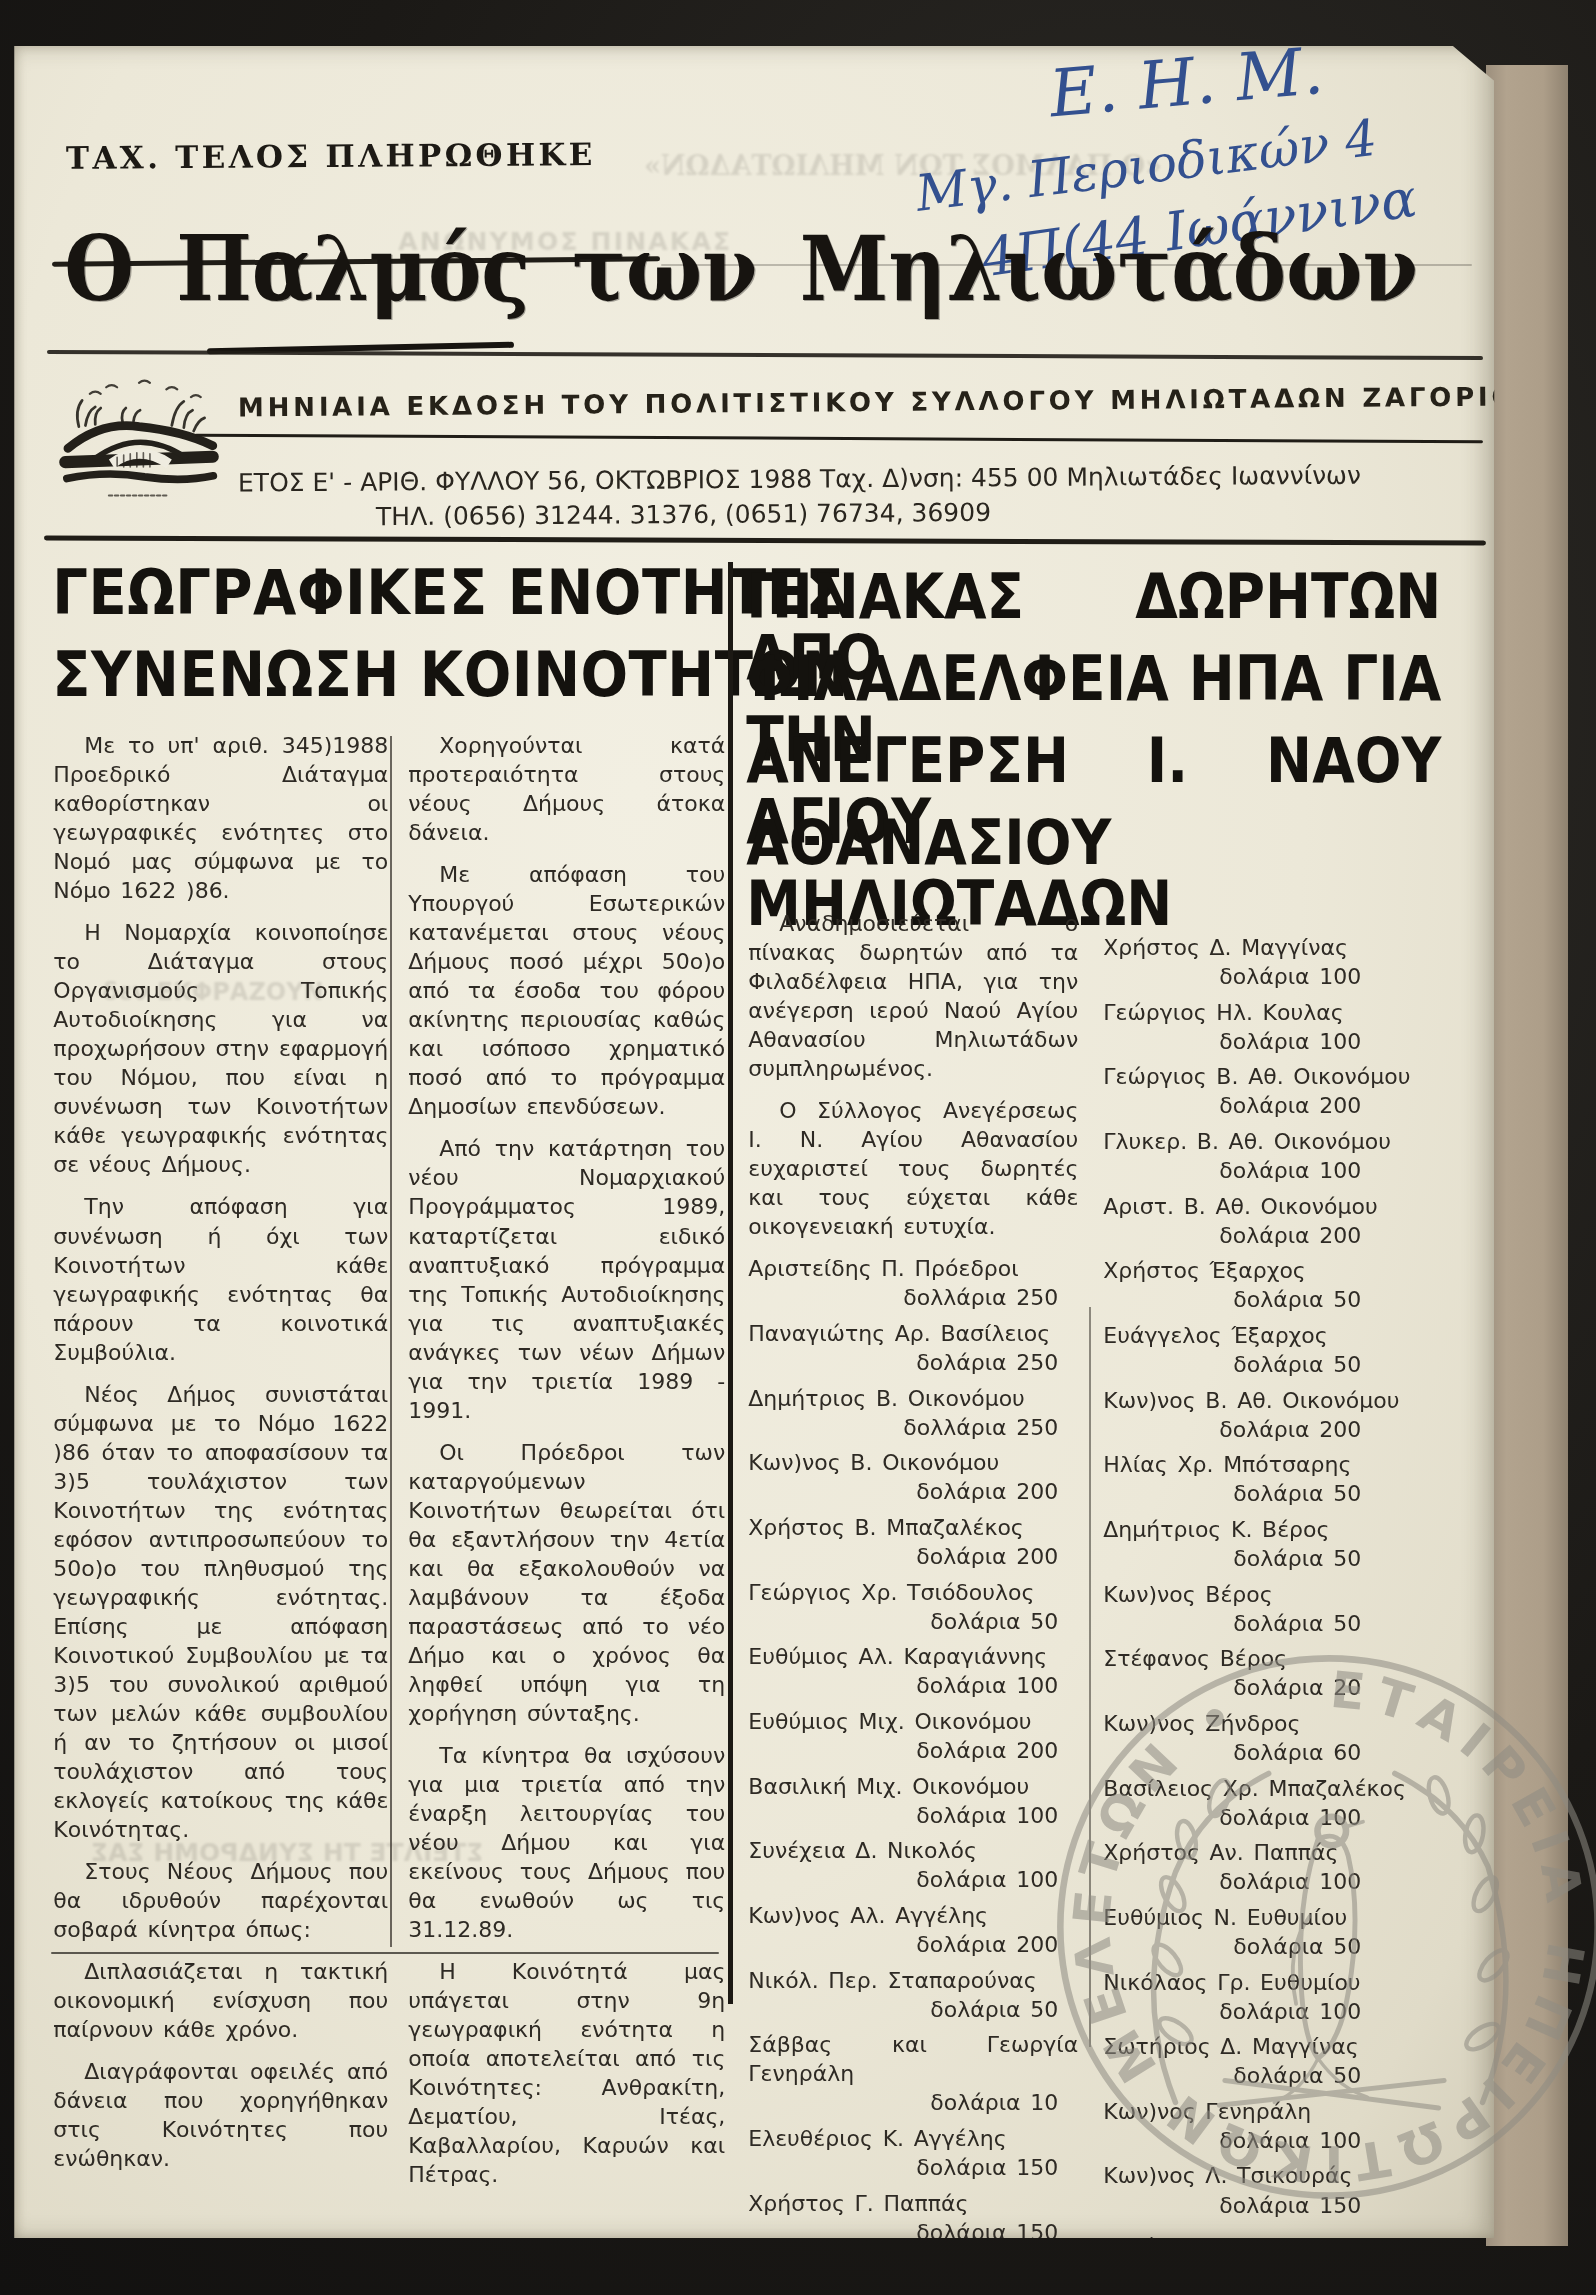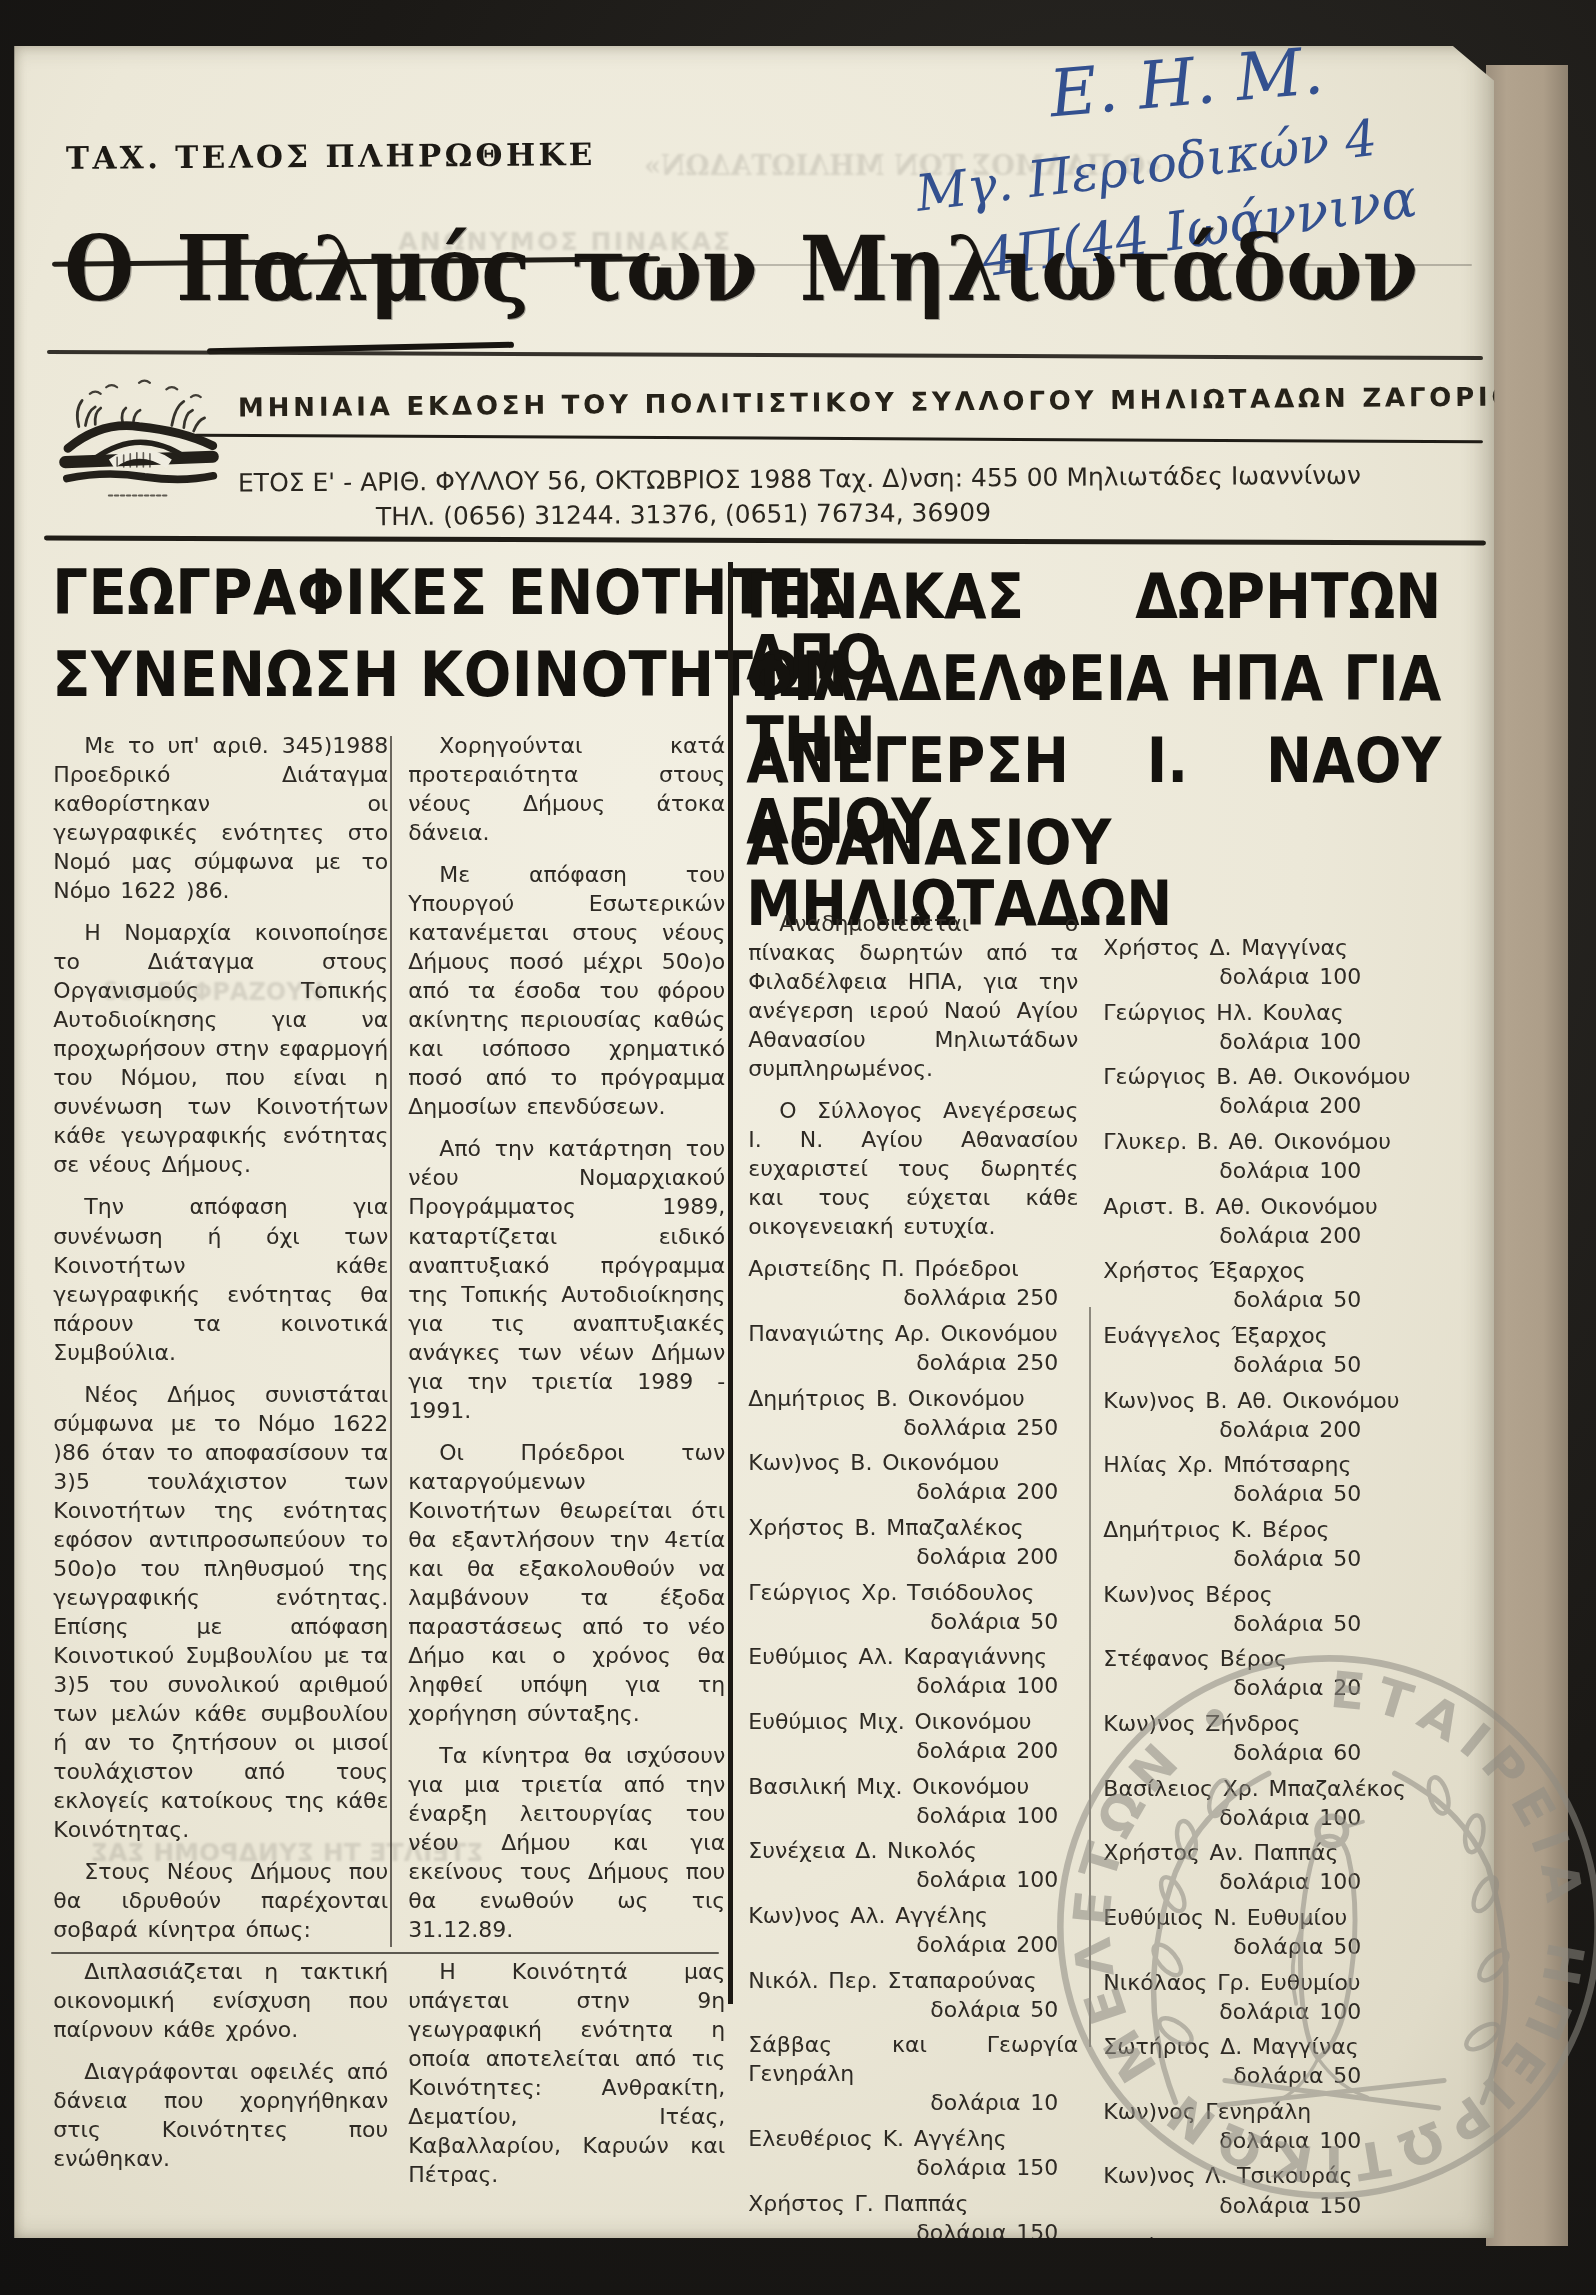--- a/index.html
+++ b/index.html
@@ -173,21 +173,21 @@
           <p class="para" data-interactable="false">Ο Σύλλογος Ανεγέρσεως Ι. Ν. Αγίου Αθανασίου ευχαριστεί τους δωρητές και τους εύχεται κάθε οικογενειακή ευτυχία.</p>
         </div>
       <div data-interactable="false">
 
           <div class="donor" data-interactable="false">
             <div class="donor-name" data-interactable="false">Αριστείδης Π. Πρόεδροι</div>
             <div class="donor-amt" data-interactable="false">δολλάρια 250</div>
           </div>
 
           <div class="donor" data-interactable="false">
-            <div class="donor-name" data-interactable="false">Παναγιώτης Αρ. Οικονόμου</div>
+            <div class="donor-name" data-interactable="false">Παναγιώτης Αρ. Βασίλειος</div>
             <div class="donor-amt" data-interactable="false">δολάρια 250</div>
           </div>
 
           <div class="donor" data-interactable="false">
             <div class="donor-name" data-interactable="false">Δημήτριος Β. Οικονόμου</div>
             <div class="donor-amt" data-interactable="false">δολλάρια 250</div>
           </div>
 
           <div class="donor" data-interactable="false">
             <div class="donor-name" data-interactable="false">Κων)νος Β. Οικονόμου</div>

